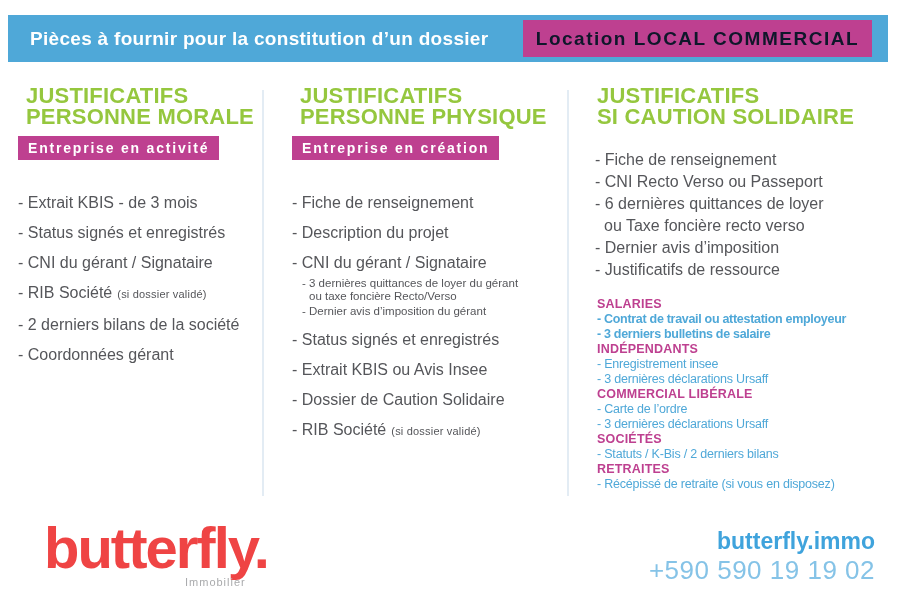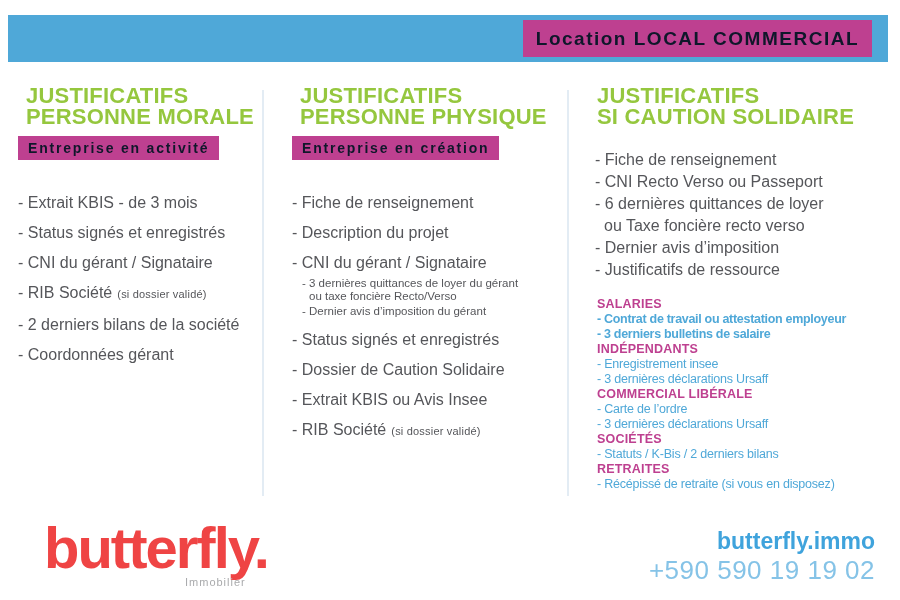--- a/index.html
+++ b/index.html
@@ -13,21 +13,20 @@
 
   
   .banner {
     position:absolute; left:8px; top:15px; width:880px; height:47px;
     background:#4FA8D8;
   }
   .banner-title {
     position:absolute; left:22px; top:0; line-height:47px;
     font-size:19px; font-weight:bold; color:#ffffff; letter-spacing:0.3px;
     white-space:nowrap;
-    margin-top:32px;
   }
   .banner-tag {
     position:absolute; right:16px; top:5px; height:37px; line-height:37px;
     background:#BE4090; color:#0f172a; font-size:19px; font-weight:bold;
     letter-spacing:1.5px; padding:0 13px; white-space:nowrap;
   }
 
   
   .col { position:absolute; top:83px; }
   .col1 { left:18px;  width:243px; }
@@ -36,21 +35,21 @@
 
   .col-heading {
     margin:2px 0 0 8px; font-size:22px; line-height:21px;
     color:#95C73E; font-weight:bold; letter-spacing:0.2px;
   }
   .col-heading span { display:block; white-space:nowrap; }
   .col3 .col-heading { margin-left:2px; }
 
   .badge {
     display:inline-block; margin-top:9px; height:24px; line-height:24px;
-    background:#BE4090; color:#0f172a; font-size:14px; font-weight:bold;
+    background:#BE4090; color:#ffffff; font-size:14px; font-weight:bold;
     letter-spacing:1.8px; padding:0 10px; white-space:nowrap;
   }
 
   .doc-list {
     list-style:none; margin:34px 0 0 0; padding:0;
     font-size:16px; color:#55565A;
   }
   .doc-list li { line-height:17px; margin-bottom:13px; }
   .doc-list .t { white-space:nowrap; }
 
@@ -136,22 +135,22 @@
           <li>
             <span class="t">- 3 dernières quittances de loyer du gérant</span>
             <span class="cont">ou taxe foncière Recto/Verso</span>
           </li>
           <li>
             <span class="t">- Dernier avis d’imposition du gérant</span>
           </li>
         </ul>
       </li>
       <li><span class="t">- Status signés et enregistrés</span></li>
+      <li><span class="t">- Extrait KBIS ou Avis Insee</span></li>
       <li><span class="t">- Dossier de Caution Solidaire</span></li>
-      <li><span class="t">- Extrait KBIS ou Avis Insee</span></li>
       <li><span class="t">- RIB Société</span><span class="note">(si dossier validé)</span></li>
     </ul>
   </section>
 
   <div class="divider divider2"></div>
 
   <section class="col col3">
     <h2 class="col-heading">
       <span>JUSTIFICATIFS</span>
       <span>SI CAUTION SOLIDAIRE</span>

